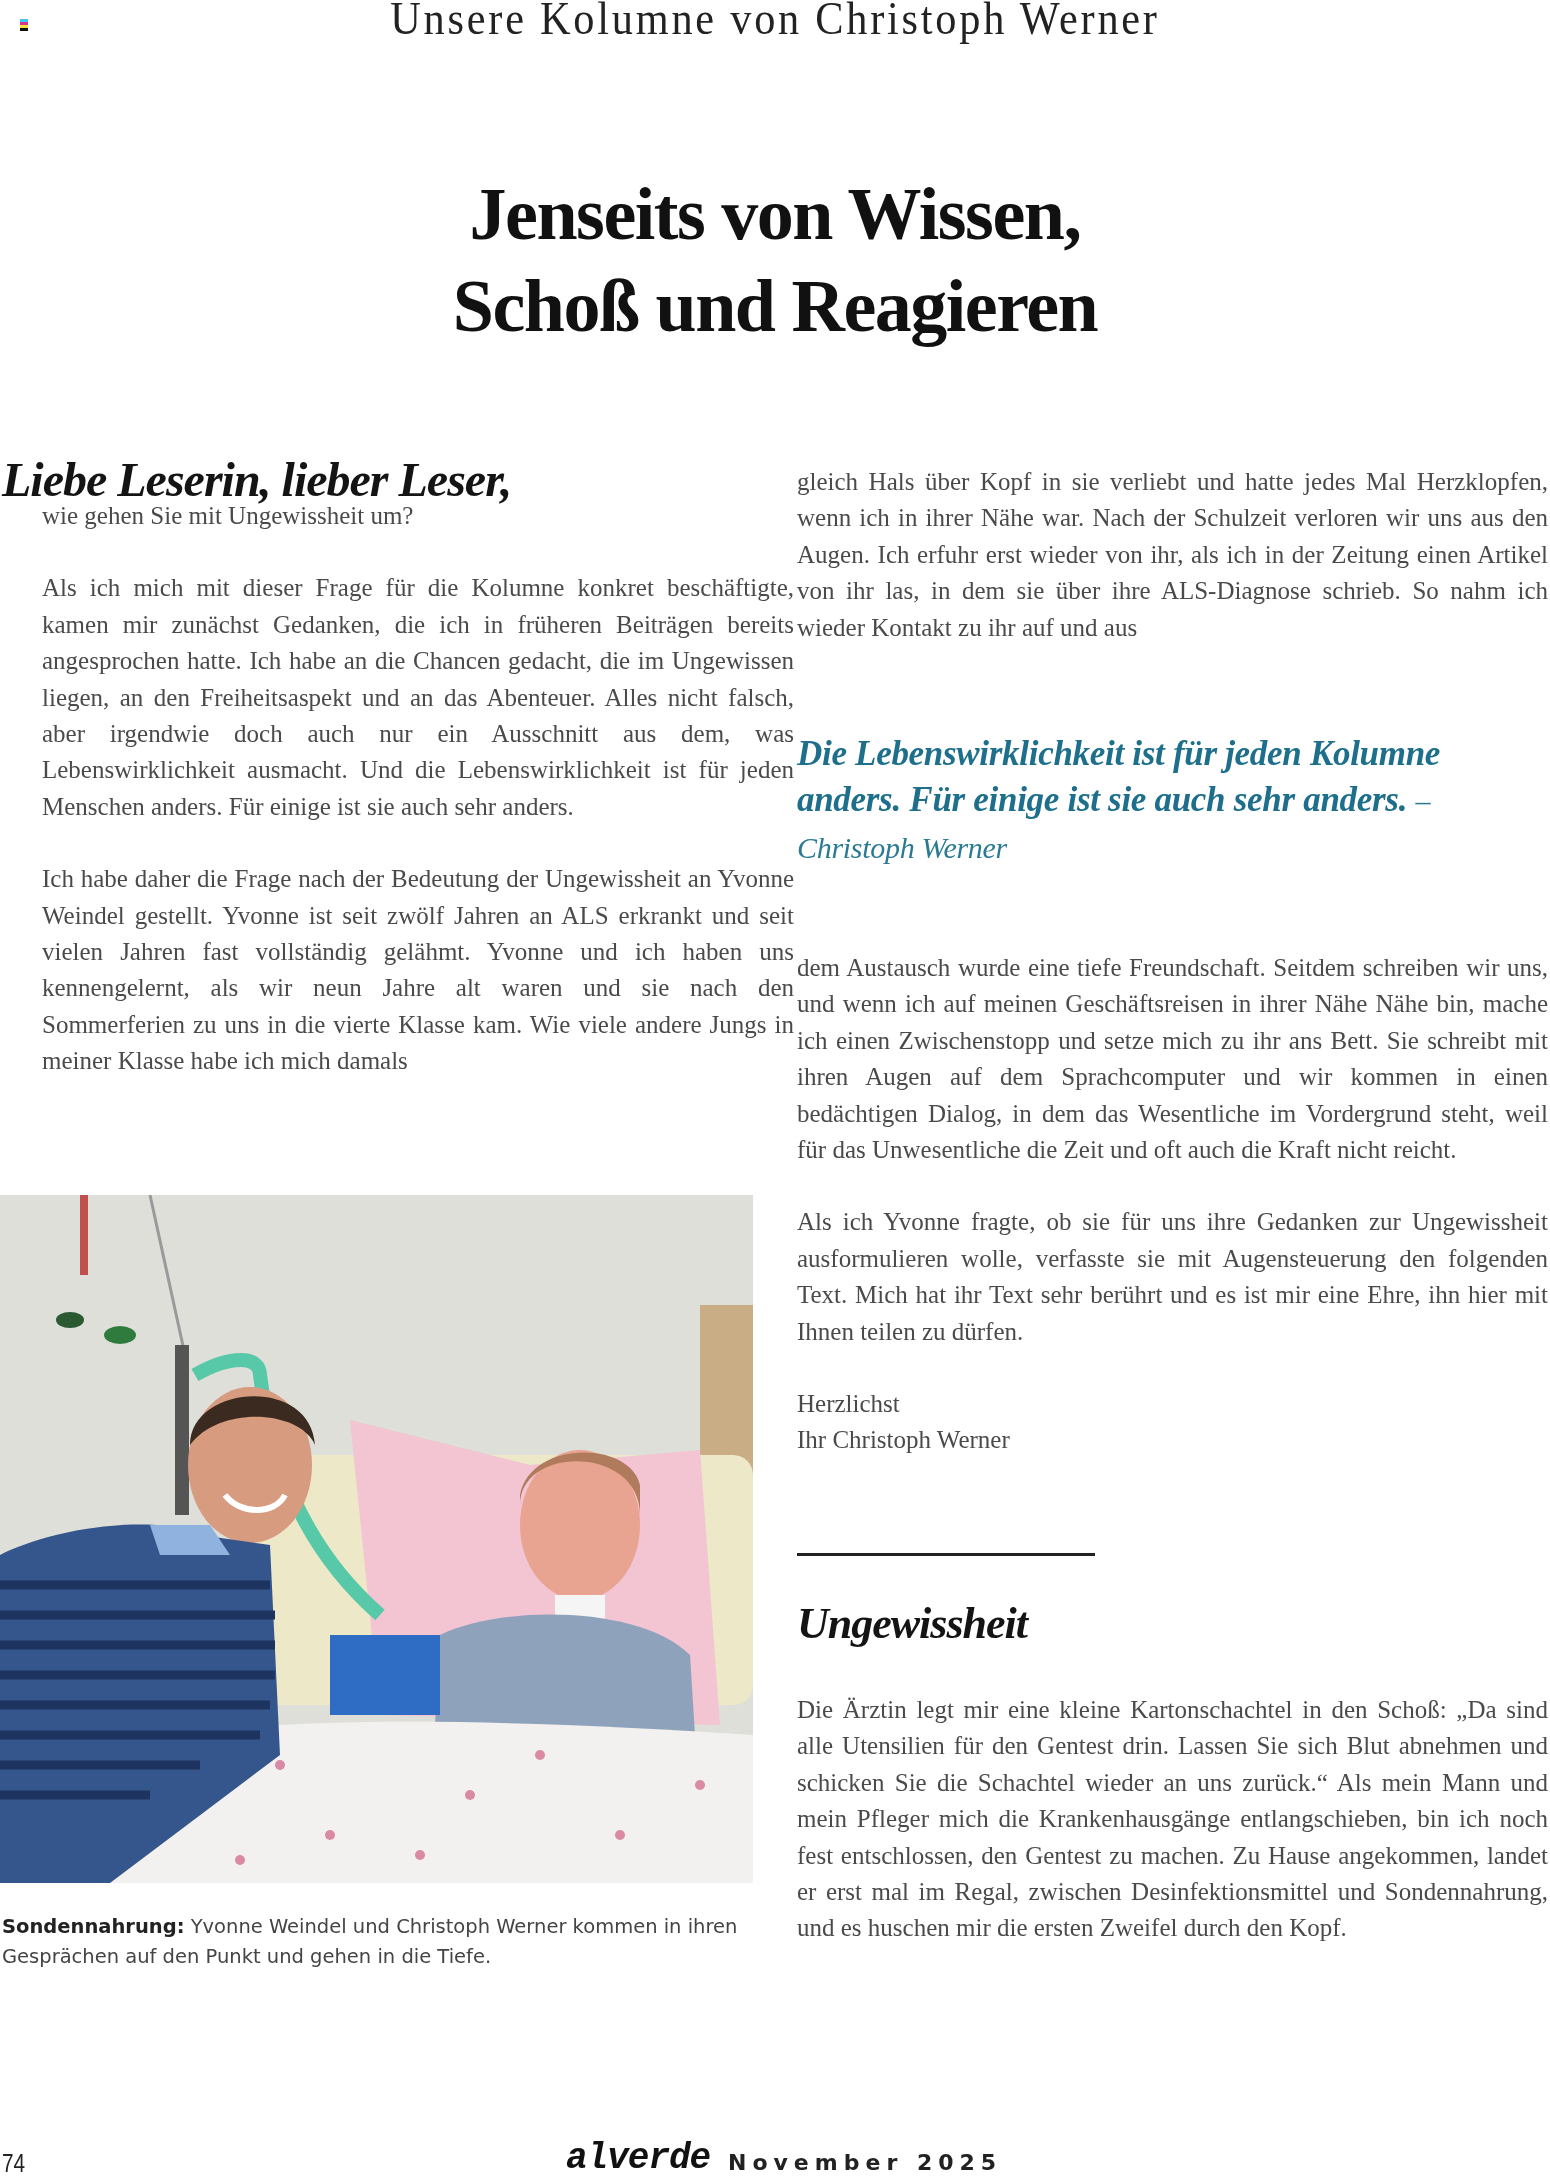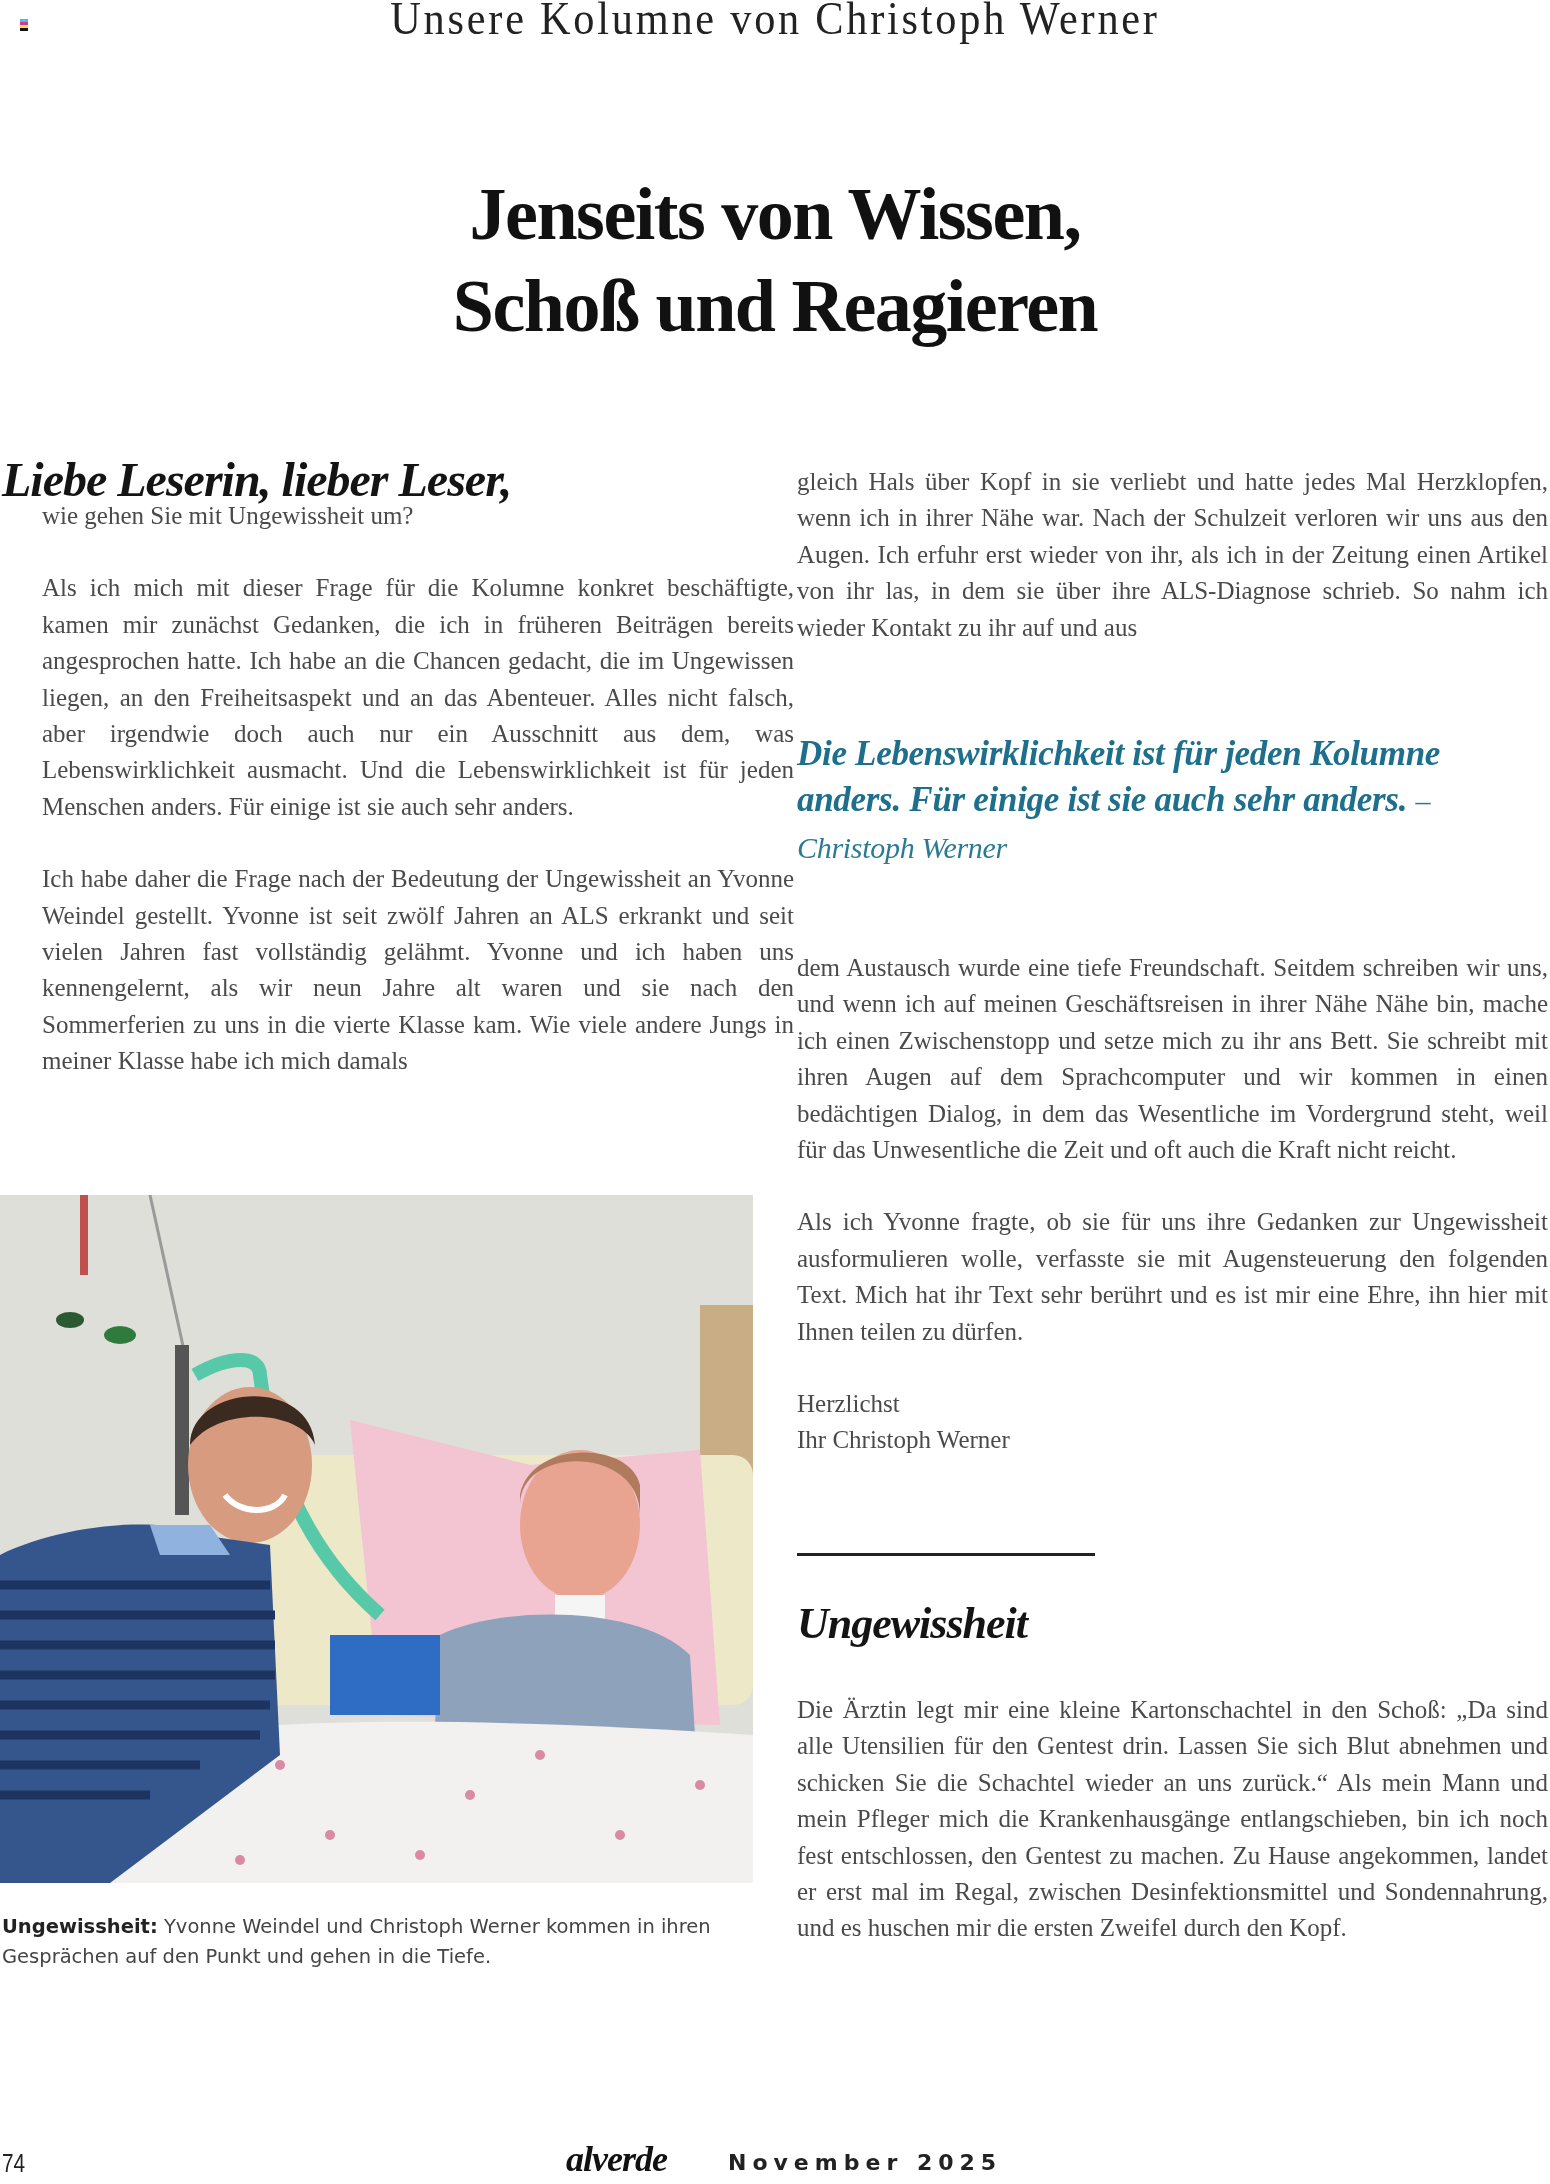--- a/index.html
+++ b/index.html
@@ -35,21 +35,21 @@
     .caption { position: absolute; left: 2px; top: 1912px; width: 752px;
       font-family: "DejaVu Sans", sans-serif; font-size: 19.5px; line-height: 30px; color: #444; }
     .caption b { color: #222; font-weight: bold; }
 
     .rule { position: absolute; left: 797px; top: 1553px; width: 298px; height: 3px; background: #222; }
     .subhead { position: absolute; left: 797px; top: 1598px; font-family: "Liberation Serif", serif;
       font-style: italic; font-weight: bold; font-size: 44px; color: #141414; letter-spacing: -1px; }
 
     .footer-page { position: absolute; left: 2px; top: 2148px; font-family: "Liberation Sans", sans-serif;
       font-size: 26px; color: #222; transform: scaleX(0.8); transform-origin: left; }
-    .footer-brand { position: absolute; left: 566px; top: 2138px; font-family: Liberation Serif, serif;
+    .footer-brand { position: absolute; left: 566px; top: 2138px; font-family: Liberation Mono, monospace;
       font-style: italic; font-weight: bold; font-size: 36px; color: #111; letter-spacing: -1px; }
     .footer-date { position: absolute; left: 728px; top: 2150px; font-family: "DejaVu Sans", sans-serif;
       font-weight: bold; font-size: 22px; color: #222; letter-spacing: 6px; }
   </style>
 </head>
 <body>
 
 <div class="color-marks">
   <span style="background:#3fc6ee"></span>
   <span style="background:#d9358f"></span>
@@ -137,21 +137,21 @@
       <line x1="0" y1="510" x2="270" y2="510"></line>
         <line x1="0" y1="540" x2="260" y2="540"></line>
       <line x1="0" y1="570" x2="200" y2="570"></line>
         <line x1="0" y1="600" x2="150" y2="600"></line>
     </g>
     <path d="M150 330 L210 330 L230 360 L160 360 Z" fill="#8fb2df"></path>
   </svg>
 </div>
 
 <div class="caption">
-  <b>Ungewissheit:</b>
+  <b>Sondennahrung:</b>
   <span>Yvonne Weindel und Christoph Werner kommen in ihren Gesprächen auf den Punkt und gehen in die Tiefe.</span>
 </div>
 
 <div class="rule"></div>
 <h2 class="subhead" style="margin:0;">Ungewissheit</h2>
 
 <div class="col col-right" style="top:1692px;">
   <p>Die Ärztin legt mir eine kleine Kartonschachtel in den Schoß: „Da sind alle Utensilien für den Gentest drin. Lassen Sie sich Blut abnehmen und schicken Sie die Schachtel wieder an uns zurück.“ Als mein Mann und mein Pfleger mich die Krankenhausgänge entlangschieben, bin ich noch fest entschlossen, den Gentest zu machen. Zu Hause angekommen, landet er erst mal im Regal, zwischen Desinfektionsmittel und Sondennahrung, und es huschen mir die ersten Zweifel durch den Kopf.</p>
 </div>
 

